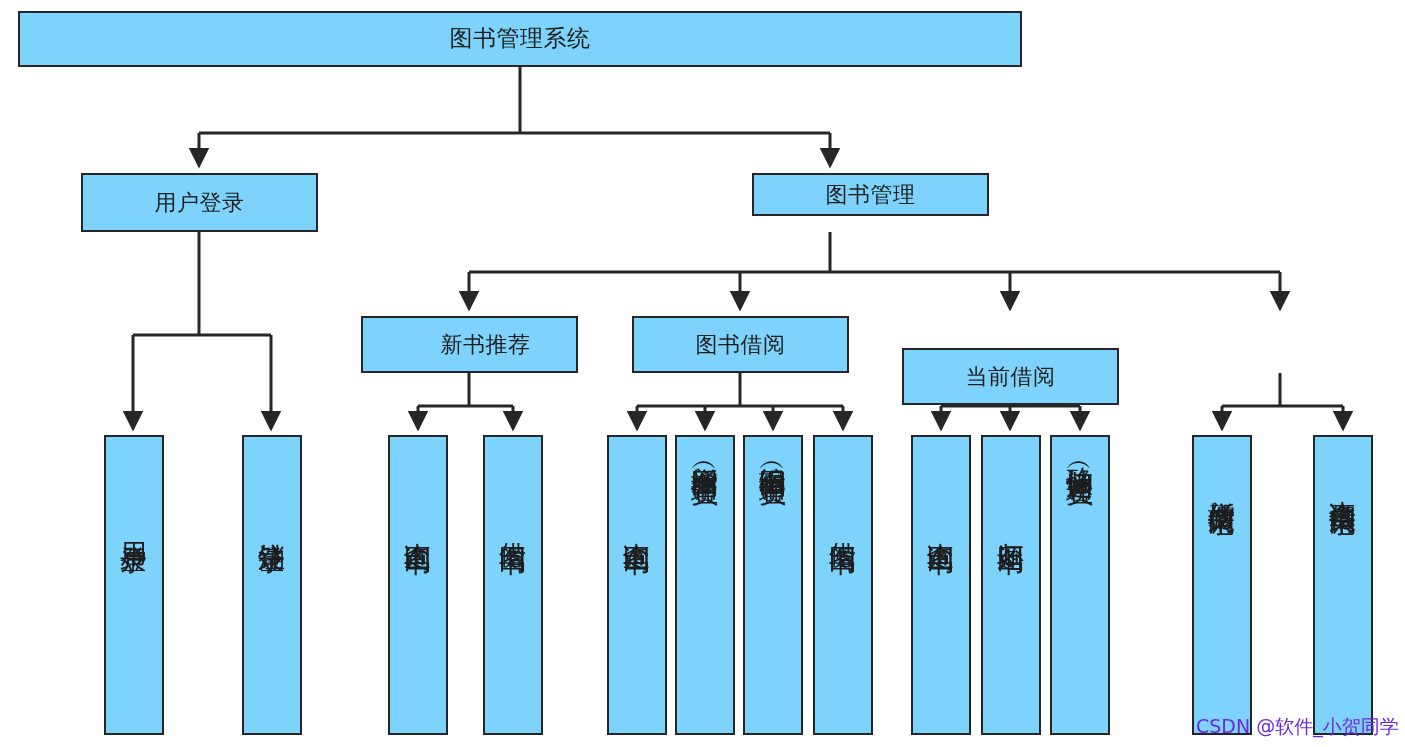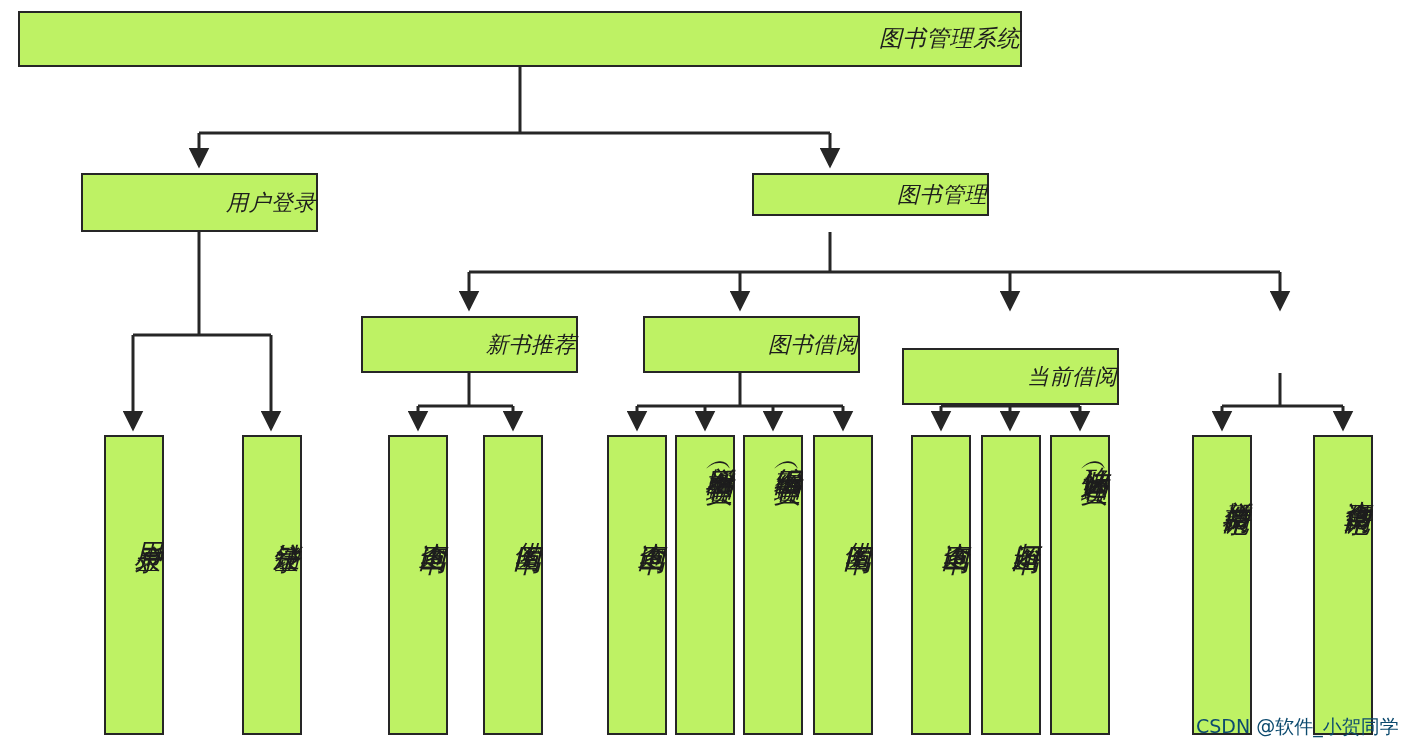--- a/index.html
+++ b/index.html
@@ -18,26 +18,25 @@
   #wires{
     position:absolute;
     left:0;top:0;
     width:1405px;height:747px;
     pointer-events:none;
   }
   .node{
     position:absolute;
     box-sizing:border-box;
     border:2px solid #262626;
-    background:#bef264;
+    background:#7dd3fc;
     display:flex;
     align-items:center;
-    justify-content:flex-end;
+    justify-content:center;
     z-index:2;
-    font-style:italic;
   }
   .node .lbl{
     display:block;
     text-align:center;
     color:#1d1d1d;
     line-height:1.18;
     white-space:nowrap;
   }
   
   .node.h .lbl{
@@ -55,21 +54,21 @@
     text-orientation:upright;
     font-size:27px;
     letter-spacing:2px;
     line-height:1;
     white-space:nowrap;
   }
   .watermark{
     position:absolute;
     z-index:5;
     font-size:19px;
-    color:#0c4a6e;
+    color:#6d28d9;
     white-space:nowrap;
     user-select:none;
   }
 </style>
 </head>
 <body>
 
 <div id="canvas">
 
   <svg id="wires" viewBox="0 0 1405 747" width="1405" height="747">
@@ -129,21 +128,21 @@
   <div class="node h" style="left:81px;top:173px;width:237px;height:59px;">
     <span class="lbl">用户登录</span>
   </div>
   <div class="node h" style="left:752px;top:173px;width:237px;height:43px;">
     <span class="lbl">图书管理</span>
   </div>
 
   <div class="node h" style="left:361px;top:316px;width:217px;height:57px;padding-left:32px;">
     <span class="lbl">新书推荐</span>
   </div>
-  <div class="node h" style="left:632px;top:316px;width:217px;height:57px;margin-left:11px;">
+  <div class="node h" style="left:632px;top:316px;width:217px;height:57px;">
     <span class="lbl">图书借阅</span>
   </div>
   <div class="node h" style="left:902px;top:316px;width:217px;height:57px;margin-top:32px;">
     <span class="lbl">当前借阅</span>
   </div>
 
   <div class="node v" style="left:104px;top:435px;width:60px;height:300px;padding-top:84px;">
     <span class="lbl">用户登录</span>
   </div>
   <div class="node v" style="left:242px;top:435px;width:60px;height:300px;padding-top:84px;">

